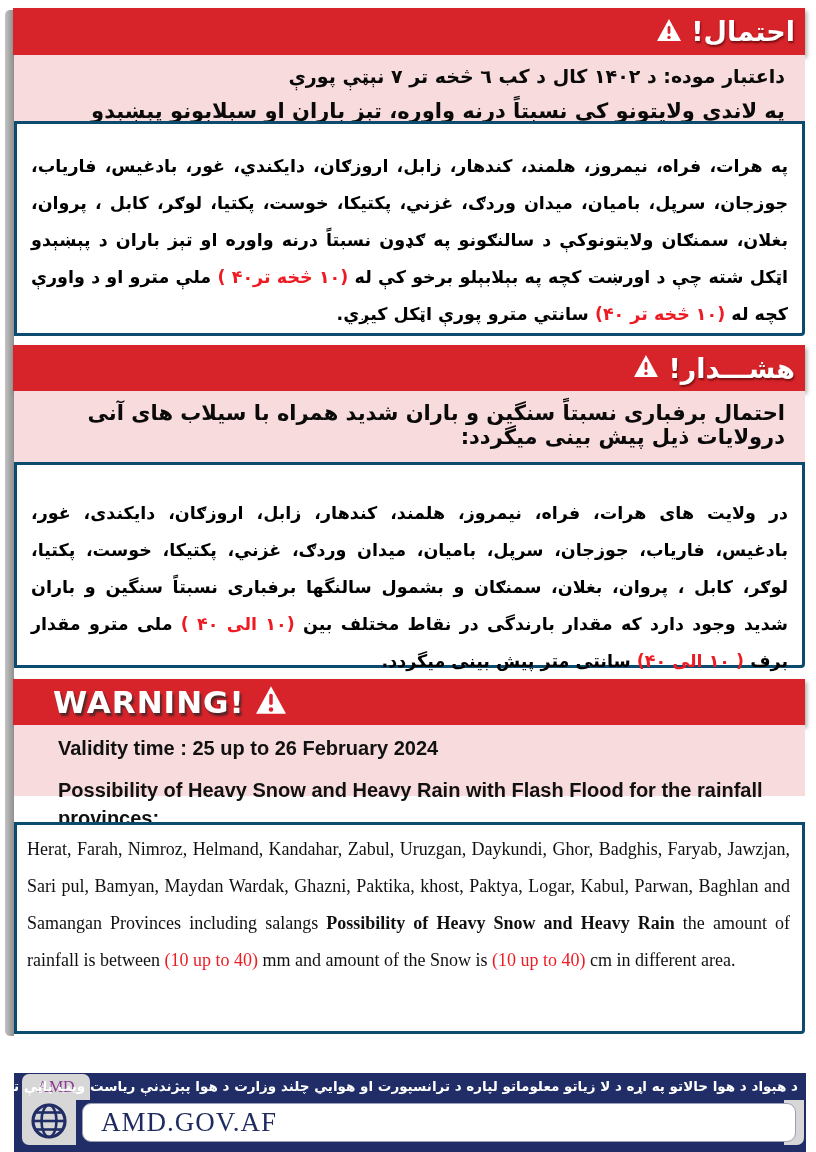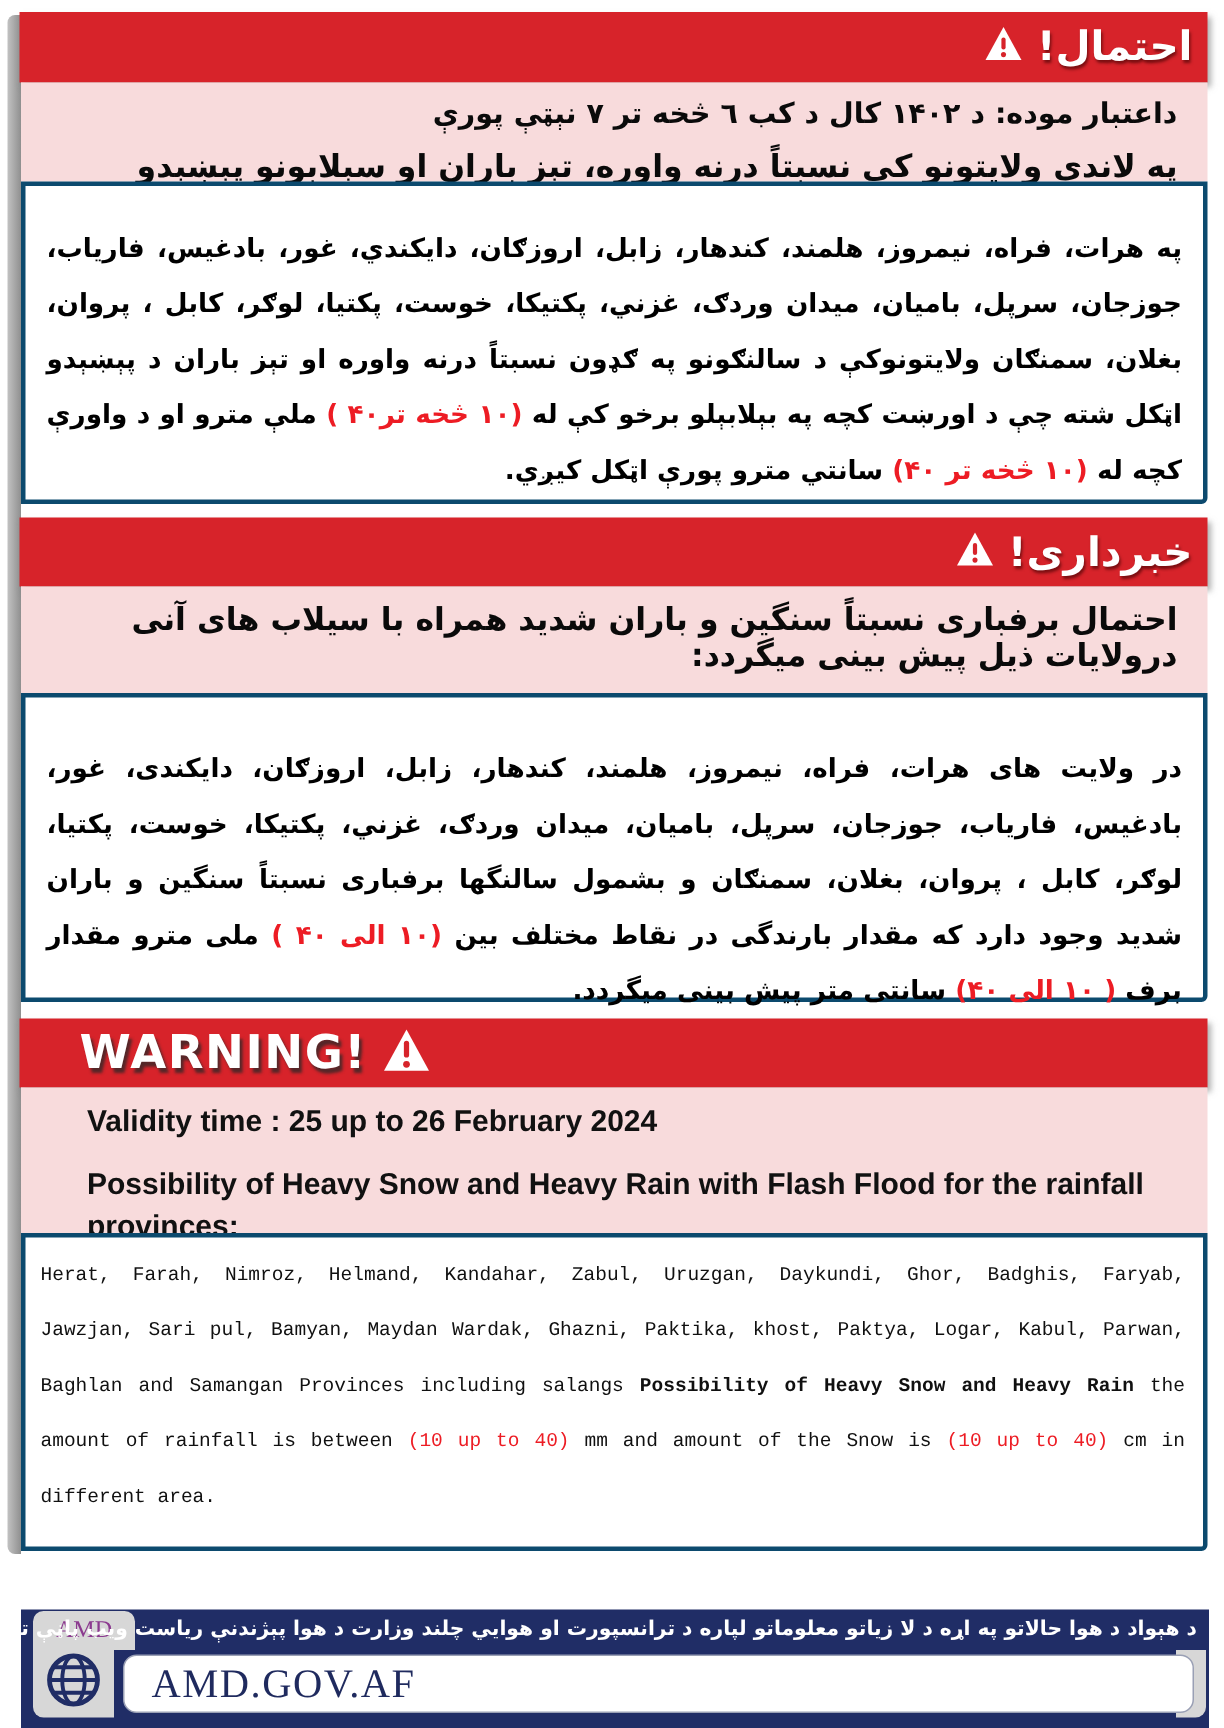--- a/index.html
+++ b/index.html
@@ -26,22 +26,22 @@
   .pink .l1 { font-weight:bold; font-size:19px; color:#0a0a0a; margin-bottom:12px; font-family:"DejaVu Sans", sans-serif; }
   .pink .l2 { font-weight:bold; font-size:21px; color:#0a0a0a; font-family:"DejaVu Sans", sans-serif; }
   .pink.ltr .l1 { font-size:20px; color:#111; margin-bottom:16px; font-family:"Liberation Sans", sans-serif; }
   .pink.ltr .l2 { font-size:20px; color:#111; line-height:28px; font-family:"Liberation Sans", sans-serif; }
 
   
   .white-body { position:absolute; left:14px; width:791px; background:#ffffff;
     border:3px solid #0c4a6e; border-radius:0 0 4px 0; }
   .white-body .txt { direction:rtl; text-align:justify; font-weight:bold; font-size:17.5px;
     line-height:37px; color:#000; padding:24px 14px 0 14px; font-family:"DejaVu Sans", sans-serif; }
-  .white-body.en .txt { direction:ltr; font-weight:normal; font-size:13px; line-height:37px;
-    padding:6px 12px 0 10px; color:#101010; font-family:Liberation Mono, monospace; }
+  .white-body.en .txt { direction:ltr; font-weight:normal; font-size:18px; line-height:37px;
+    padding:6px 12px 0 10px; color:#101010; font-family:Liberation Serif, serif; }
   .red-seg { color:#ed1c24; }
   .bold-seg { font-weight:bold; }
 
   
   .footer { position:absolute; left:14px; top:1073px; width:792px; height:79px; background:#202d66; }
   .footer .tab { position:absolute; left:8px; top:1px; width:68px; height:26px; background:#d7d7d7;
     border-radius:7px 7px 0 0; display:flex; align-items:center; justify-content:center;
     font-family:"Liberation Serif", serif; font-size:16px; color:#8b3a8f; }
   .footer .left-panel { position:absolute; left:8px; top:27px; width:54px; height:45px;
     background:#d7d7d7; border-radius:0 0 0 7px; display:flex; align-items:center; justify-content:center; }
@@ -72,21 +72,21 @@
   </div>
   <div class="pink rtl" style="top:55px; height:66px;">
     <div class="l1">داعتبار موده:  د ۱۴۰۲ کال د کب ٦ څخه تر ۷ نېټې پورې</div>
     <div class="l2">په لاندې ولایتونو کې نسبتاً درنه  واوره،  تېز باران  او سېلابونو پېښېدو اټکل:</div>
   </div>
   <div class="white-body" style="top:121px; height:215px;">
     <div class="txt"><span>په هرات، فراه، نیمروز، هلمند، کندهار، زابل، اروزګان، دایکندي، غور، بادغیس، فاریاب، جوزجان، سرپل، بامیان، میدان وردګ، غزني، پکتیکا، خوست، پکتیا، لوګر، کابل ، پروان، بغلان، سمنګان ولایتونوکې د سالنګونو په ګډون نسبتاً درنه واوره او تېز باران د پېښېدو اټکل شته چې د اورښت کچه په بېلابېلو برخو کې له </span><span class="red-seg">(۱۰ څخه تر۴۰ )</span><span> ملې مترو او د واورې کچه له </span><span class="red-seg">(۱۰ څخه تر ۴۰)</span><span> سانتي مترو پورې اټکل کیږي.</span></div>
   </div>
 
   <div class="red-bar rtl" style="top:345px; height:46px;">
-    <span class="title">خبرداری!</span>
+    <span class="title">هشـــدار!</span>
     <span class="warn-icon">
       <svg width="26" height="24" viewBox="0 0 26 24">
           <path d="M13 1 L25 23 H1 Z" fill="#ffffff"></path>
           <rect x="11.6" y="8" width="2.8" height="8" rx="1.4" fill="#d7232a"></rect>
           <circle cx="13" cy="19.4" r="1.7" fill="#d7232a"></circle>
         </svg>
     </span>
   </div>
   <div class="pink rtl" style="top:391px; height:71px;">
     <div class="l2">احتمال برفباری نسبتاً سنگین و باران شدید همراه با سیلاب های آنی درولایات ذیل پیش بینی میگردد:</div>
@@ -98,21 +98,21 @@
   <div class="red-bar ltr" style="top:679px; height:46px;">
     <span class="title">WARNING!</span>
     <span class="warn-icon">
       <svg width="34" height="30" viewBox="0 0 26 24">
           <path d="M13 1 L25 23 H1 Z" fill="#ffffff"></path>
           <rect x="11.6" y="7" width="2.8" height="9" rx="1.4" fill="#d7232a"></rect>
           <circle cx="13" cy="19.6" r="1.8" fill="#d7232a"></circle>
         </svg>
     </span>
   </div>
-  <div class="pink ltr" style="top:725px; height:97px;padding-left:44px;">
+  <div class="pink ltr" style="top:725px; height:71px;padding-left:44px;">
     <div class="l1">Validity time : 25 up to 26 February  2024</div>
     <div class="l2">Possibility of Heavy Snow and Heavy Rain with Flash Flood for the rainfall provinces:</div>
   </div>
   <div class="white-body en" style="top:822px; height:212px;">
     <div class="txt"><span>Herat, Farah, Nimroz, Helmand, Kandahar, Zabul, Uruzgan, Daykundi, Ghor,  Badghis, Faryab, Jawzjan,  Sari pul, Bamyan, Maydan Wardak, Ghazni, Paktika, khost, Paktya, Logar, Kabul, Parwan, Baghlan and Samangan Provinces including salangs </span><span class="bold-seg">Possibility of Heavy Snow and Heavy Rain</span><span> the amount of rainfall is between </span><span class="red-seg">(10 up to 40)</span><span> mm  and amount of the Snow is </span><span class="red-seg">(10 up to 40)</span><span> cm in different  area.</span></div>
   </div>
 
   <div class="footer">
     <div class="tab">AMD</div>
     <div class="notice">د هېواد د هوا حالاتو په اړه د لا زیاتو معلوماتو لپاره د ترانسپورت او هوايي چلند وزارت د هوا پېژندنې ریاست ویب پاڼې ته سر ورښکاره کړئ.</div>

